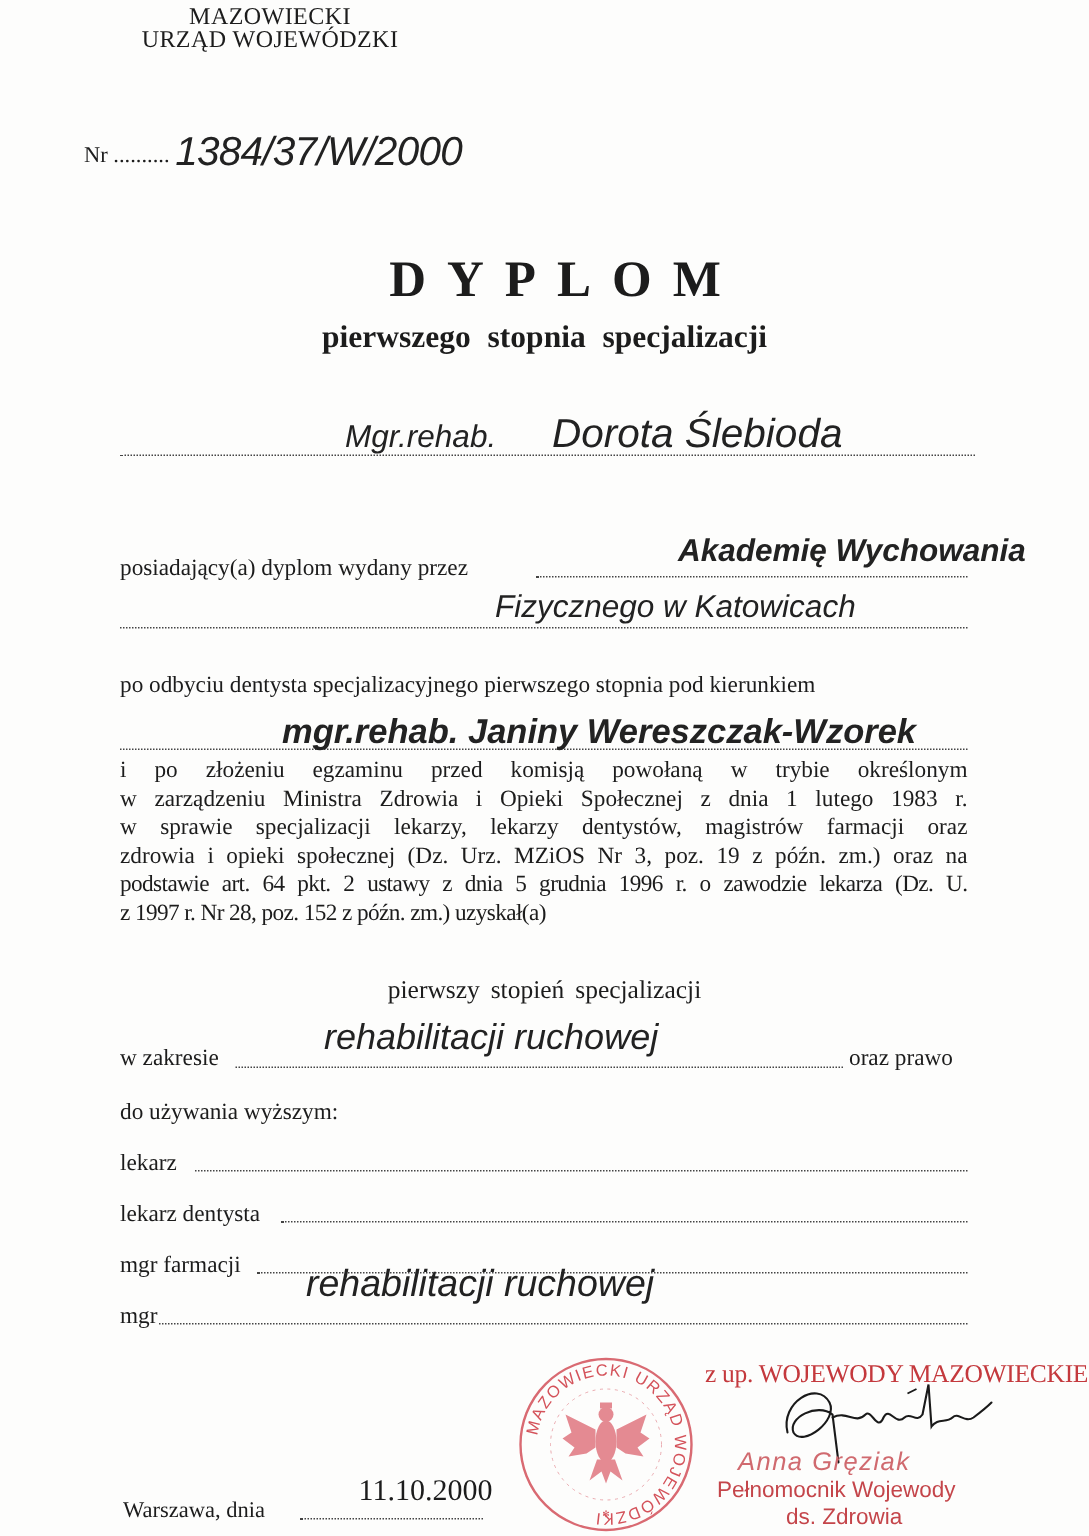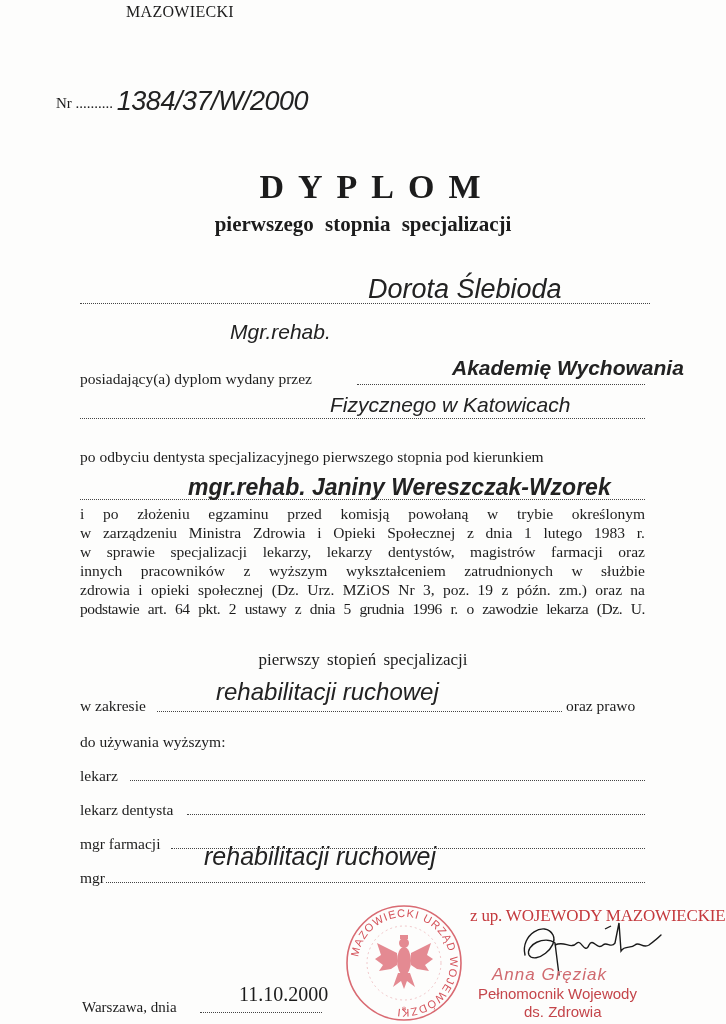--- a/index.html
+++ b/index.html
@@ -25,52 +25,53 @@
     .signer-title { left: 470px; top: 906px; font-size: 17px; color: #c4393d; white-space: nowrap; letter-spacing: -0.2px; }
     .signer-name { left: 492px; top: 965px; font-size: 17px; color: #d06a6f; font-family: "Liberation Sans", sans-serif; font-style: italic; letter-spacing: 1px; }
     .signer-role { left: 478px; top: 985px; font-size: 15px; color: #c4454a; font-family: "Liberation Sans", sans-serif; }
     .signer-role2 { left: 524px; top: 1003px; font-size: 15px; color: #c4454a; font-family: "Liberation Sans", sans-serif; }
   </style>
 </head>
 <body>
 
 <div class="abs header">
   <div class="l1">MAZOWIECKI</div>
+  <div class="l2">URZĄD WOJEWÓDZKI</div>
 </div>
 
 <div class="abs nr">
   <span>Nr</span>
   <span class="dots">..........</span>
   <span class="hw val">1384/37/W/2000</span>
 </div>
 
 <div class="abs title">DYPLOM</div>
 <div class="abs subtitle">pierwszego stopnia specjalizacji</div>
 
 <div class="abs dotline" style="left:80px; top:303px; width:570px;"></div>
-<div class="abs hw" style="left:230px; top:280px; font-size:21px; white-space:nowrap;margin-top:40px;">Mgr.rehab.</div>
+<div class="abs hw" style="left:230px; top:280px; font-size:21px; white-space:nowrap;">Mgr.rehab.</div>
 <div class="abs hw" style="left:368px; top:274px; font-size:27px; white-space:nowrap;">Dorota Ślebioda</div>
 
 <div class="abs body-text line" style="left:80px; top:369px;">posiadający(a) dyplom wydany przez</div>
 <div class="abs dotline" style="left:357px; top:384px; width:288px;"></div>
 <div class="abs hw" style="left:452px; top:356px; font-size:21px; font-weight:bold; white-space:nowrap;">Akademię Wychowania</div>
 <div class="abs dotline" style="left:80px; top:418px; width:565px;"></div>
 <div class="abs hw" style="left:330px; top:393px; font-size:21px; white-space:nowrap;">Fizycznego w Katowicach</div>
 
 <div class="abs body-text line" style="left:80px; top:447px;">po odbyciu dentysta specjalizacyjnego pierwszego stopnia pod kierunkiem</div>
 <div class="abs dotline" style="left:80px; top:499px; width:565px;"></div>
 <div class="abs hw" style="left:188px; top:474px; font-size:23px; font-weight:bold; white-space:nowrap;">mgr.rehab. Janiny Wereszczak-Wzorek</div>
 
 <div class="abs body-text" style="left:80px; top:504px; width:565px;">
   <div class="justify">i po złożeniu egzaminu przed komisją powołaną w trybie określonym</div>
   <div class="justify">w zarządzeniu Ministra Zdrowia i Opieki Społecznej z dnia 1 lutego 1983 r.</div>
   <div class="justify">w sprawie specjalizacji lekarzy, lekarzy dentystów, magistrów farmacji oraz</div>
-  <div class="justify">innych pracowników z wyższym wykształceniem zatrudnionych w służbie</div>
   <div class="justify">zdrowia i opieki społecznej (Dz. Urz. MZiOS Nr 3, poz. 19 z późn. zm.) oraz na</div>
   <div class="justify" style="letter-spacing:-0.4px;">podstawie art. 64 pkt. 2 ustawy z dnia 5 grudnia 1996 r. o zawodzie lekarza (Dz. U.</div>
+  <div style="letter-spacing:-0.4px;">z 1997 r. Nr 28, poz. 152 z późn. zm.) uzyskał(a)</div>
 </div>
 
 <div class="abs" style="left:0; width:726px; top:650px; text-align:center; font-size:17px; font-weight:normal; word-spacing:3px;">pierwszy stopień specjalizacji</div>
 
 <div class="abs body-text line" style="left:80px; top:696px;">w zakresie</div>
 <div class="abs dotline" style="left:157px; top:711px; width:405px;"></div>
 <div class="abs hw" style="left:216px; top:678px; font-size:24px; white-space:nowrap; font-style:italic;">rehabilitacji ruchowej</div>
 <div class="abs body-text line" style="left:566px; top:696px;">oraz prawo</div>
 
 <div class="abs body-text line" style="left:80px; top:732px;">do używania wyższym:</div>

